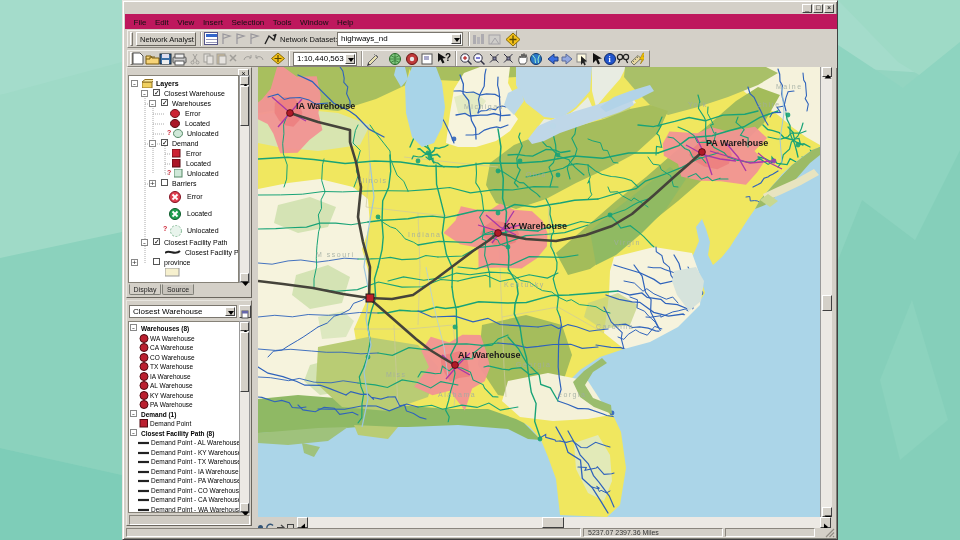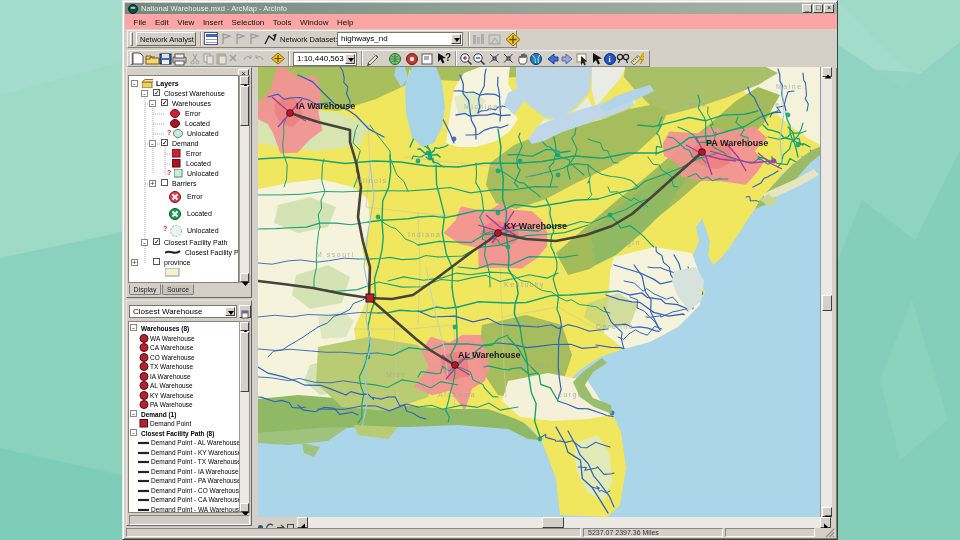--- a/index.html
+++ b/index.html
@@ -8,21 +8,21 @@
 .abs { position:absolute; }
 #win { left:122px; top:0; width:716px; height:540px; background:#d4d0c8;
   border:1px solid #404040; border-top:1px solid #e8e6e0; border-left:1px solid #e8e6e0;
   box-shadow: inset 1px 1px 0 #fff, inset -1px -1px 0 #808078; }
 #title { left:2px; top:2px; width:712px; height:11px;
   background:linear-gradient(90deg,#75897e,#93a398 55%,#a6b2a8);
   color:#eef2ec; font-size:7.5px; line-height:11px; padding-left:16px; white-space:nowrap; }
 .tbtn { position:absolute; width:10px; height:9px; background:#d4d0c8;
   border:1px solid; border-color:#fff #404040 #404040 #fff;
   font-size:7px; line-height:7px; text-align:center; font-family:"Liberation Mono",monospace; }
-#menu { left:2px; top:13px; width:712px; height:19px; background:#fca5a5; font-size:8px; color:#111;
+#menu { left:2px; top:13px; width:712px; height:19px; background:#be185d; font-size:8px; color:#111;
   border-bottom:1px solid #aaa69e; }
 #menu span { display:inline-block; margin-left:8.5px; margin-top:3.5px; }
 .tbrow { position:absolute; left:2px; width:712px; background:#d4d0c8; }
 .tb { position:absolute; top:1px; bottom:1px; border:1px solid; border-color:#f4f2ee #86827a #86827a #f4f2ee; }
 .grip { position:absolute; top:3px; bottom:3px; width:3px; border:1px solid; border-color:#fff #7a766e #7a766e #fff; }
 .sep { position:absolute; width:2px; border-left:1px solid #9a968e; border-right:1px solid #fff; }
 .combo { position:absolute; background:#fff; border:1px solid #7a766e; font-size:8px; color:#000; white-space:nowrap; }
 .dd { position:absolute; right:1px; top:1px; bottom:1px; width:10px; background:#d4d0c8;
   border:1px solid; border-color:#fff #404040 #404040 #fff; }
 .dd:after { content:""; position:absolute; left:1.5px; top:3px; border:3px solid transparent; border-top:4px solid #000; }
@@ -49,25 +49,20 @@
 <polygon points="0,0 960,0 960,75 480,45 0,95" fill="#a4dccb"></polygon>
 <polygon points="0,95 122,62 122,262 0,258" fill="#9fdac7"></polygon>
 <polygon points="0,258 122,232 122,475 0,448" fill="#8bd2bd"></polygon>
 <polygon points="0,448 122,475 122,540 0,540" fill="#7ecdb8"></polygon>
 <polygon points="838,0 960,0 960,100 898,62" fill="#9edac6"></polygon>
 <polygon points="838,45 903,88 960,42 960,150 915,240 862,200 838,260" fill="#8ed4c0"></polygon>
 <polygon points="838,260 862,200 915,240 960,150 960,540 838,540" fill="#85cfba"></polygon>
 <polygon points="880,380 912,300 948,420 900,460" fill="#8cd3be"></polygon>
 </svg>
 <div id="win" class="abs">
-<div id="title" class="abs"><svg class="abs" style="left:3px;top:1px" width="10" height="10">
-        <circle cx="5" cy="5" r="4.5" fill="#0d4a40"></circle>
-        <path d="M2,4 Q5,1 8,4 Q5,6 2,4" fill="#8fd8c4"></path>
-        <circle cx="5" cy="5" r="4.5" fill="none" stroke="#062e26"></circle>
-      </svg>National Warehouse.mxd - ArcMap - ArcInfo</div>
 <div class="tbtn" style="right:25px;top:3px;"><span style="position:relative;top:1px">_</span></div>
 <div class="tbtn" style="right:14px;top:3px;">□</div>
 <div class="tbtn" style="right:3px;top:3px;">×</div>
 <div id="menu" class="abs"><span>File</span><span>Edit</span><span>View</span><span>Insert</span><span>Selection</span><span>Tools</span><span>Window</span><span>Help</span></div>
 <div class="tbrow" style="top:28px;height:20px;">
 <div class="tb" style="left:2px;width:390px;"></div>
 <div class="grip" style="left:5px;"></div>
 <div class="abs" style="left:11px;top:3px;width:60px;height:14px;background:#d4d0c8;border:1px solid;border-color:#fff #6a665e #6a665e #fff;font-size:7.5px;line-height:13px;padding-left:3px;color:#111;">Network Analyst <span style="font-size:6px">▼</span></div>
 <div class="sep" style="left:75px;top:3px;height:14px;"></div>
 <div class="abs" style="left:79px;top:3px;width:14px;height:13px;background:#fff;border:1px solid #558;">

